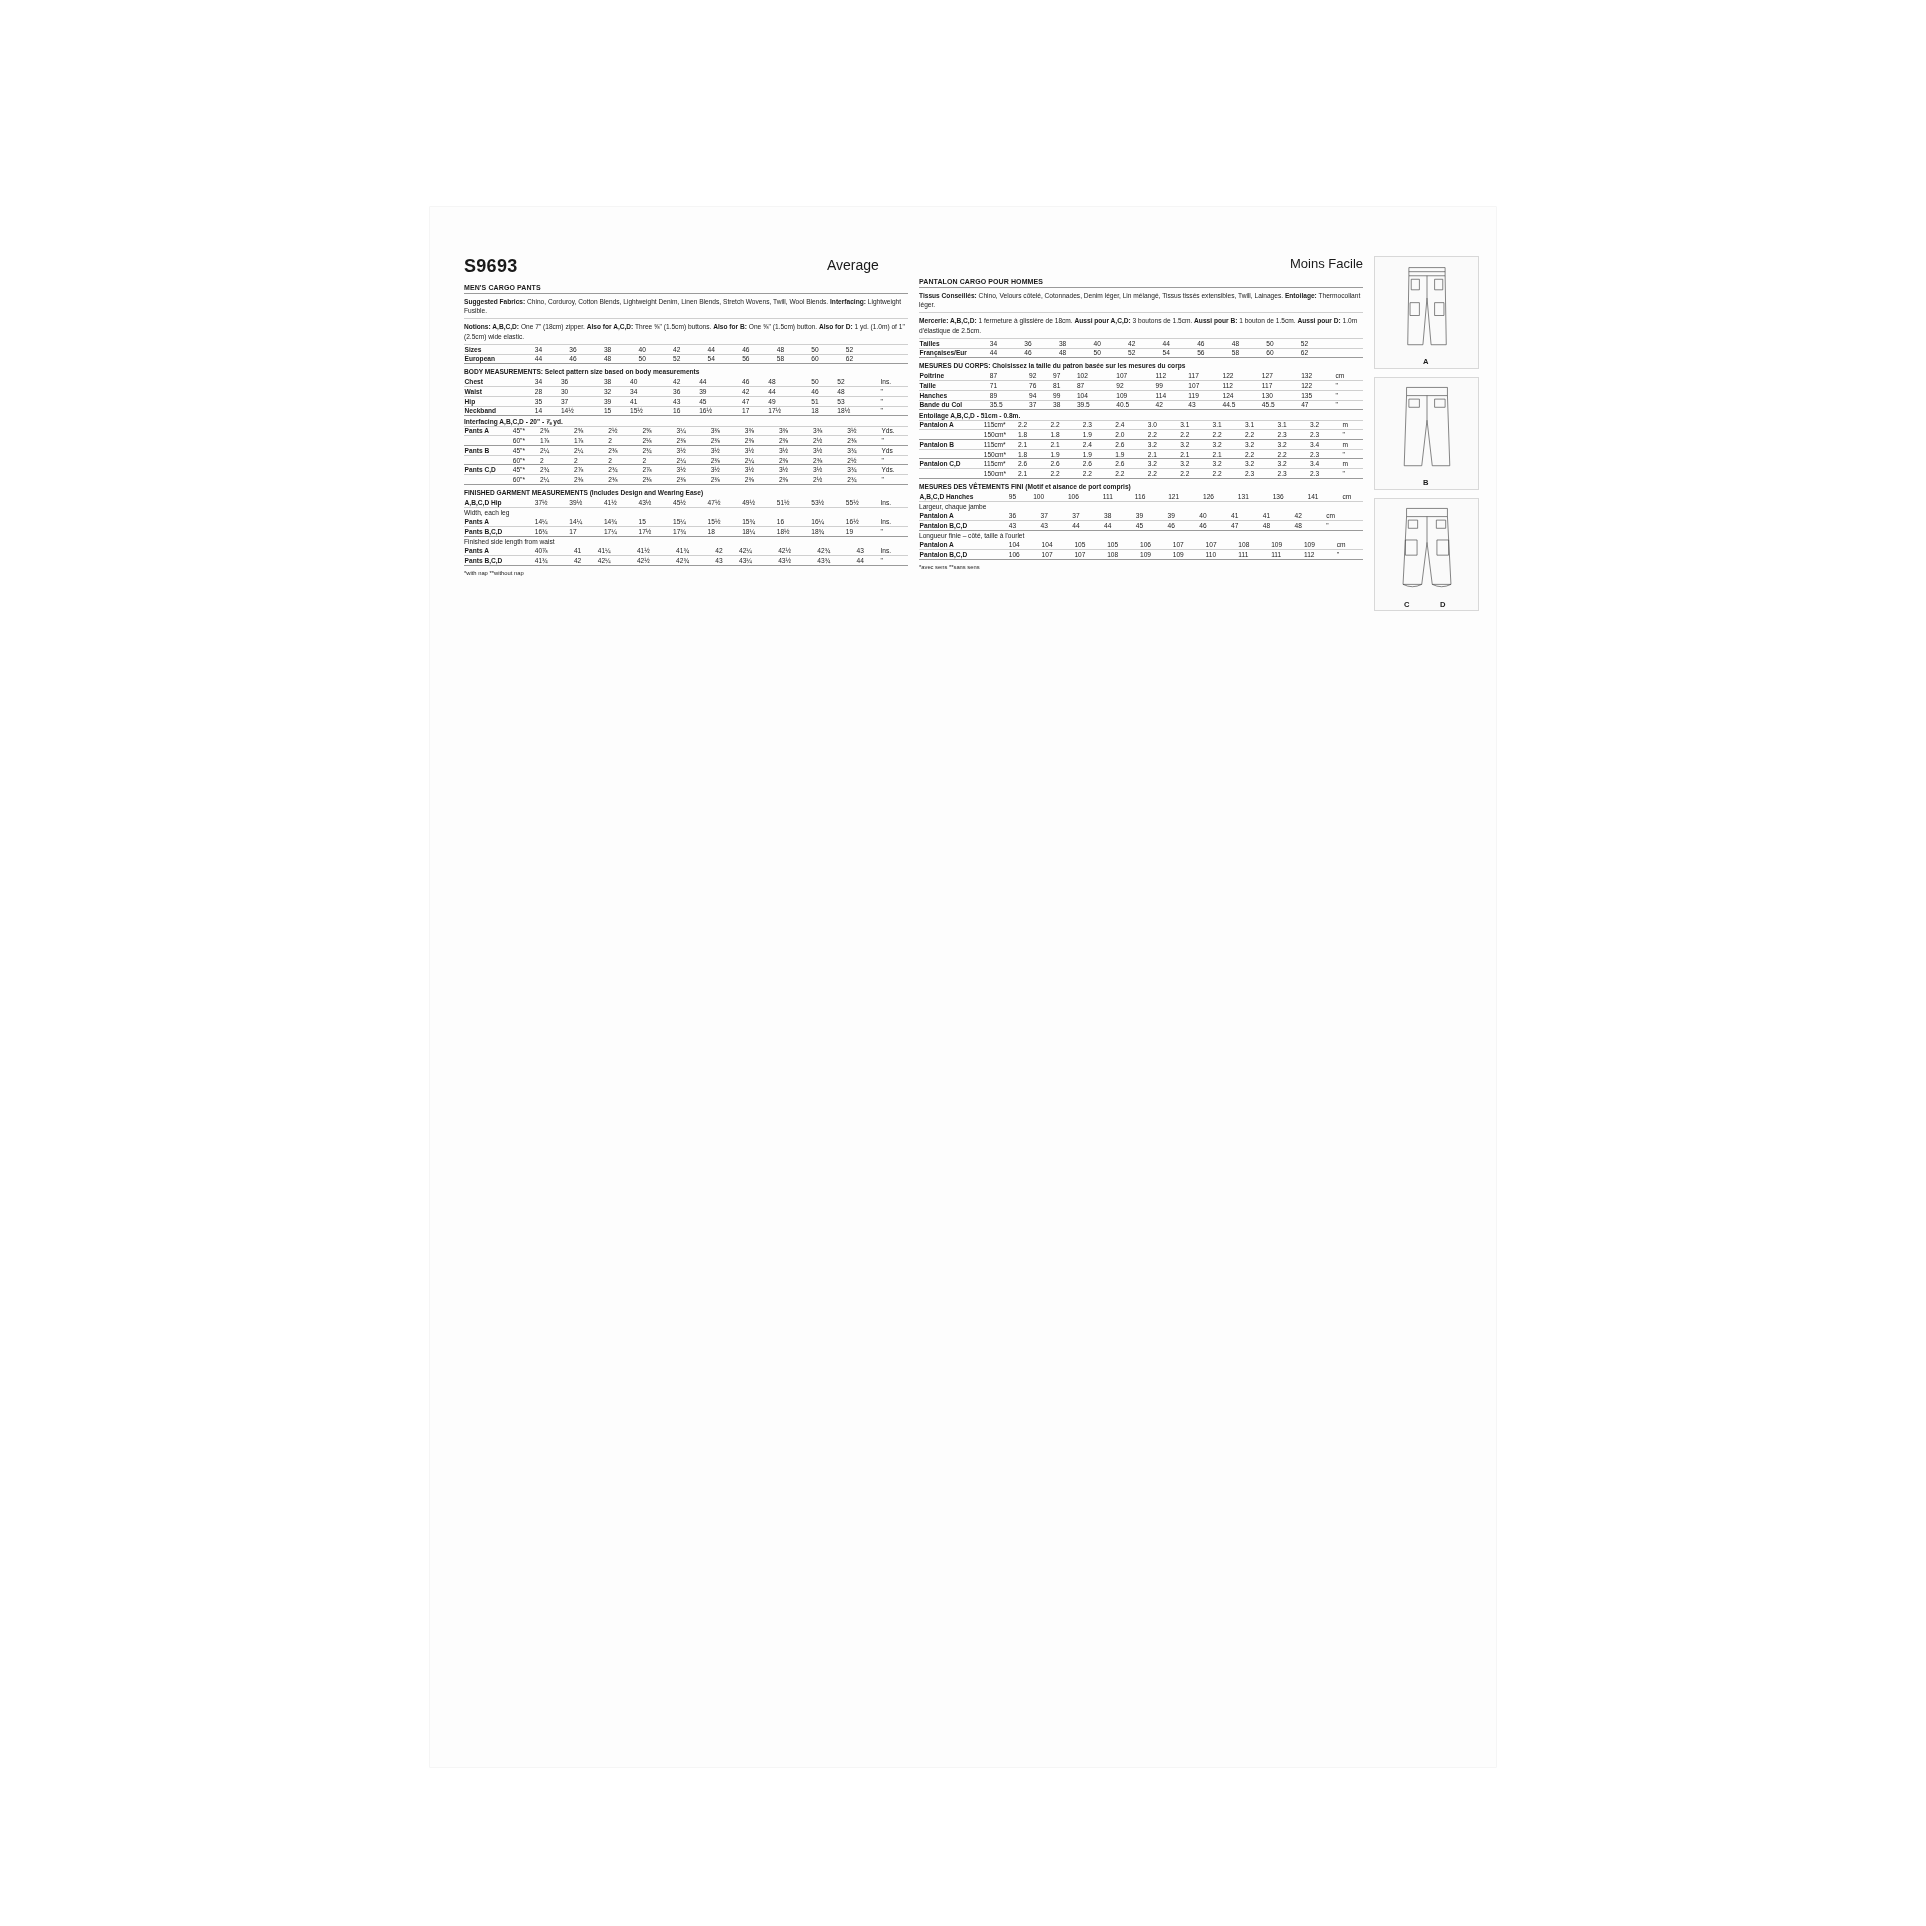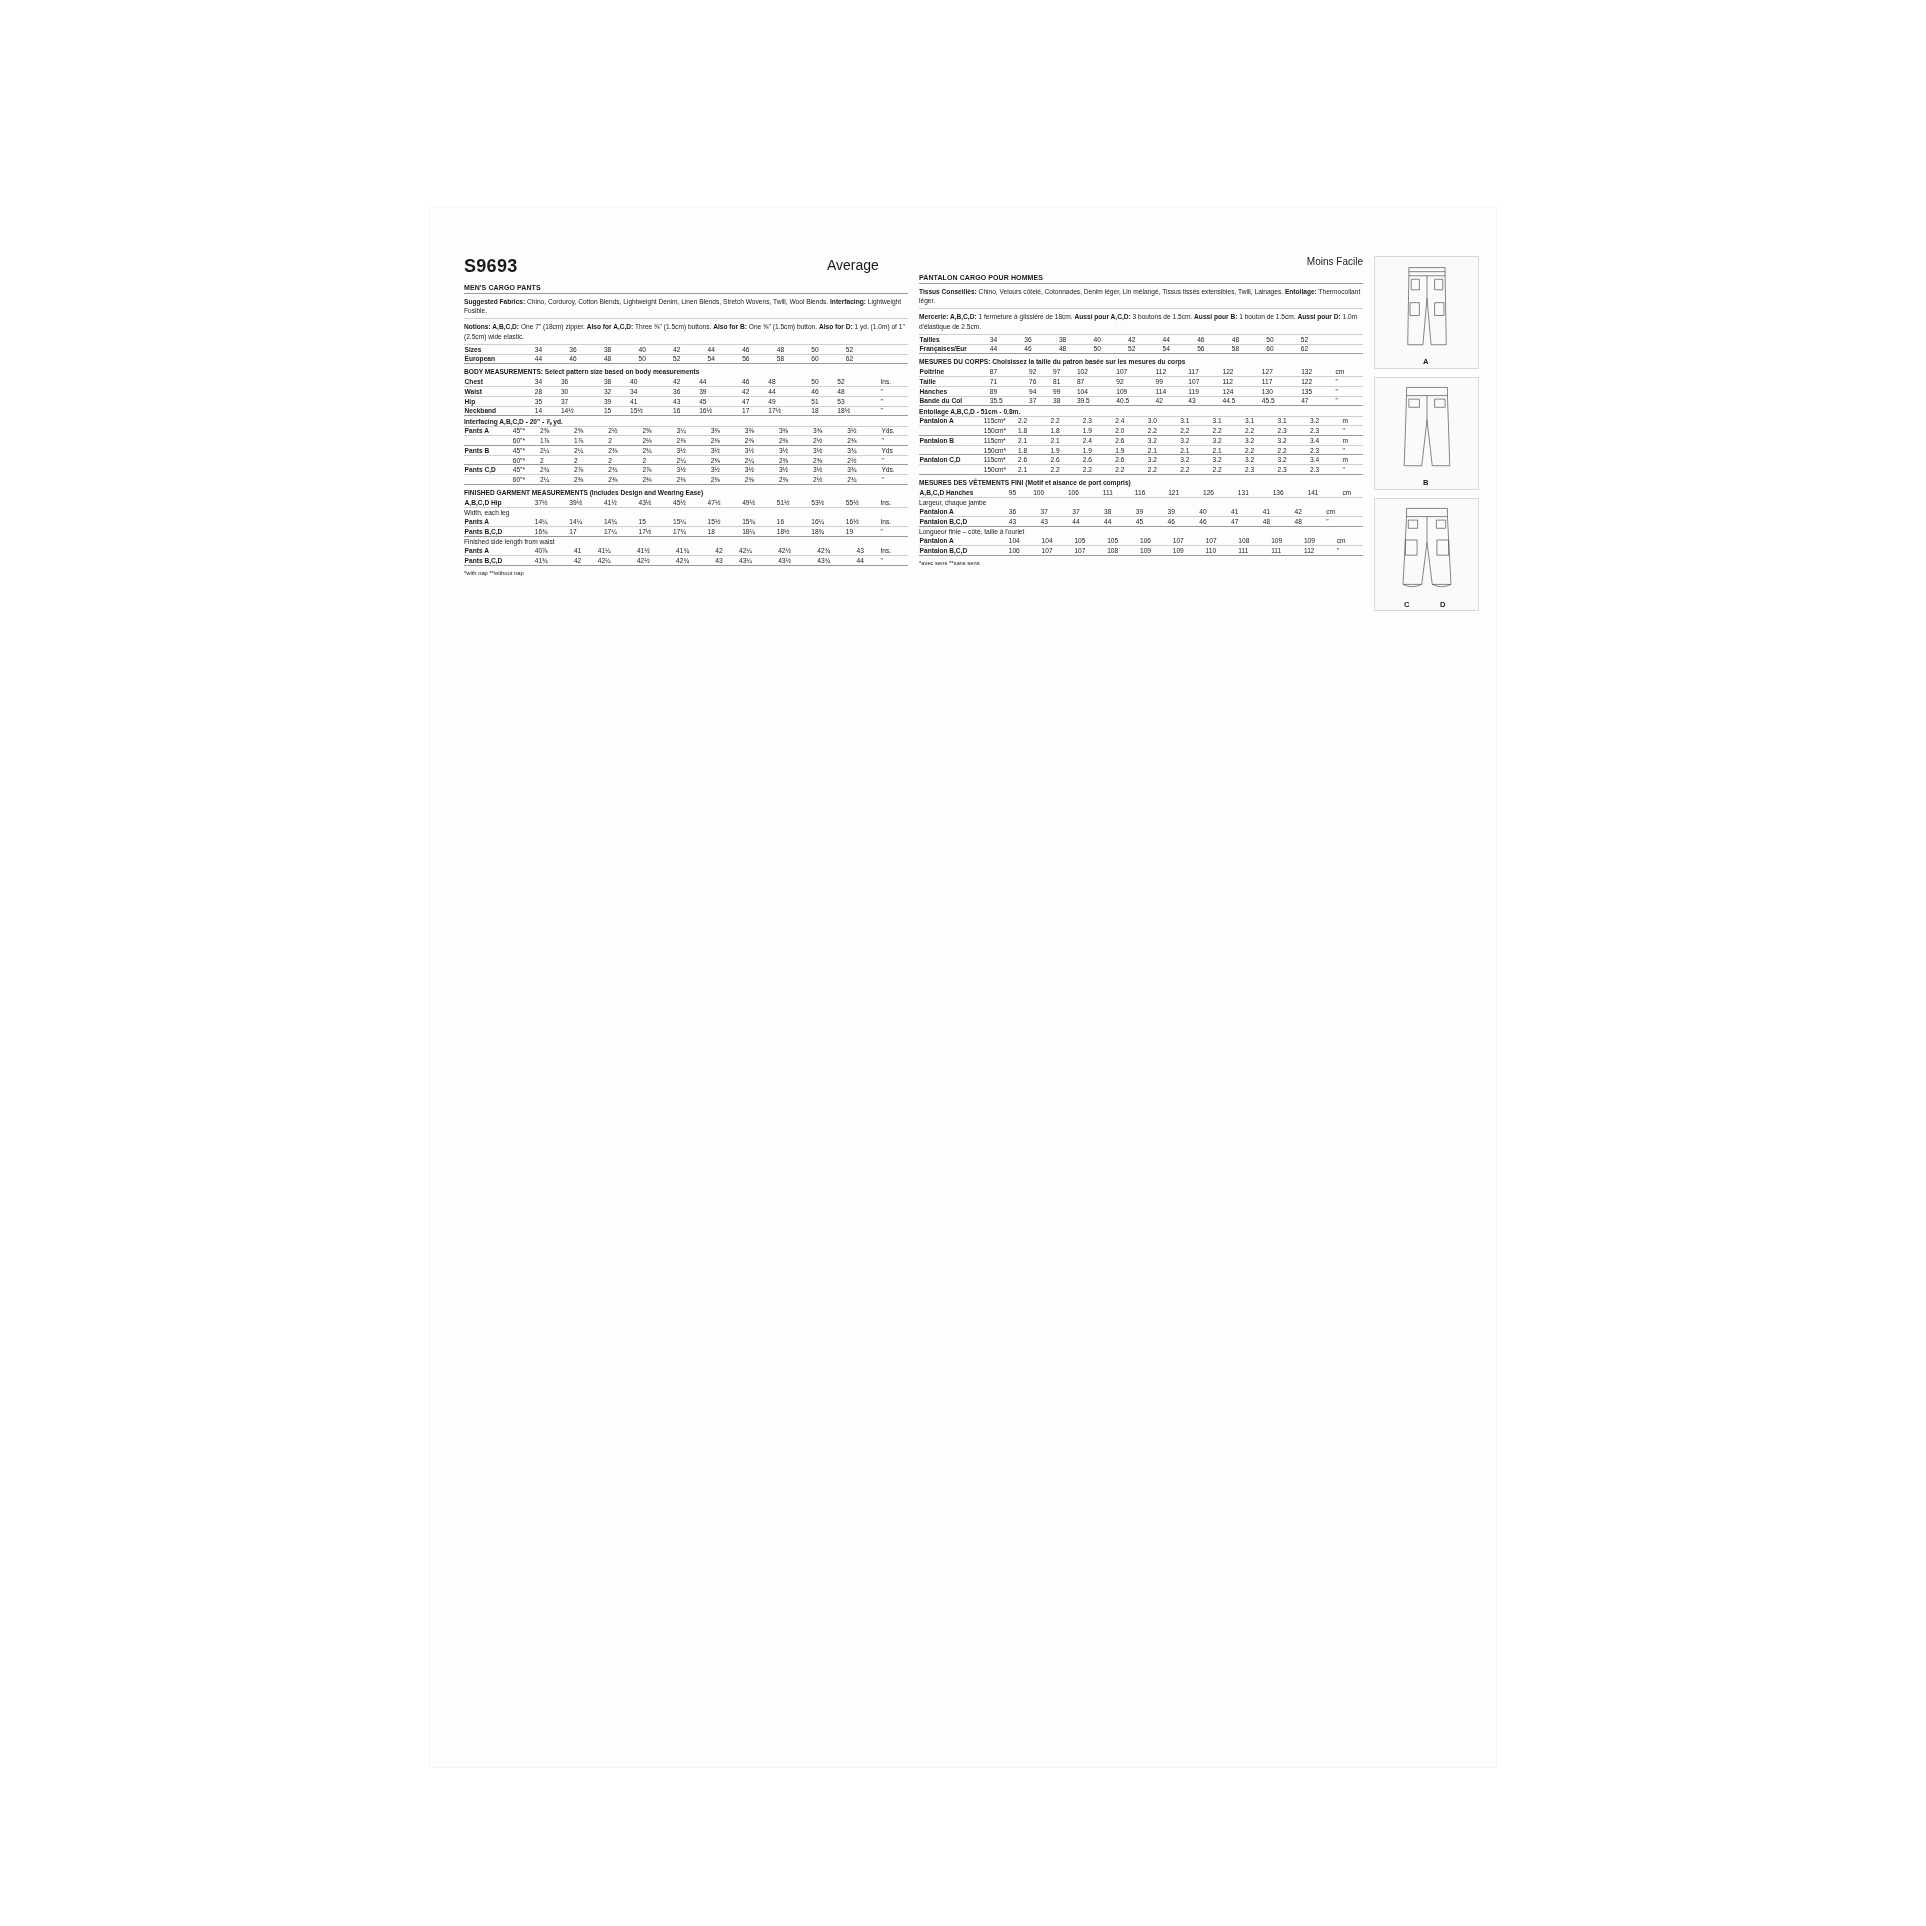--- a/index.html
+++ b/index.html
@@ -5,21 +5,21 @@
   html,body{margin:0;padding:0;background:#ffffff;}
   body{width:1926px;height:1926px;font-family:"Liberation Sans",sans-serif;color:#1a1a1a;}
   .page{position:absolute;left:430px;top:207px;width:1066px;height:1560px;background:#fdfdfd;box-shadow:0 0 0 0.6px #efefef;}
   .sheet{position:absolute;left:0;top:0;width:100%;height:100%;}
   .col{position:absolute;top:49px;}
   .colL{left:34px;width:444px;}
   .colR{left:489px;width:444px;}
   .illus{position:absolute;left:944px;top:49px;width:105px;}
   .hdr{display:flex;align-items:flex-start;justify-content:space-between;}
   .pattern-no{font-size:18px;font-weight:bold;letter-spacing:0.3px;}
-  .difficulty{font-size:10px;}
+  .difficulty{font-size:13px;}
   .secttitle{font-size:7px;font-weight:bold;letter-spacing:0.1px;padding-top:7px;border-bottom:0.6px solid #9a9a9a;padding-bottom:1.8px;}
   .para{font-size:6.6px;line-height:1.42;padding:2.9px 0 2.9px 0;border-bottom:0.6px solid #cfcfcf;}
   .para b{font-weight:bold;}
   table{border-collapse:collapse;width:100%;font-size:6.6px;}
   td,th{padding:1.2px 0.6px;text-align:left;vertical-align:bottom;font-weight:normal;}
   .lbl{font-weight:bold;white-space:nowrap;}
   .num{text-align:left;}
   tr.bb td{border-bottom:0.6px solid #cfcfcf;}
   tr.bbd td{border-bottom:0.6px solid #9a9a9a;}
   .capt{font-size:6.6px;font-weight:bold;padding:4.1px 0 1.8px 0;}

